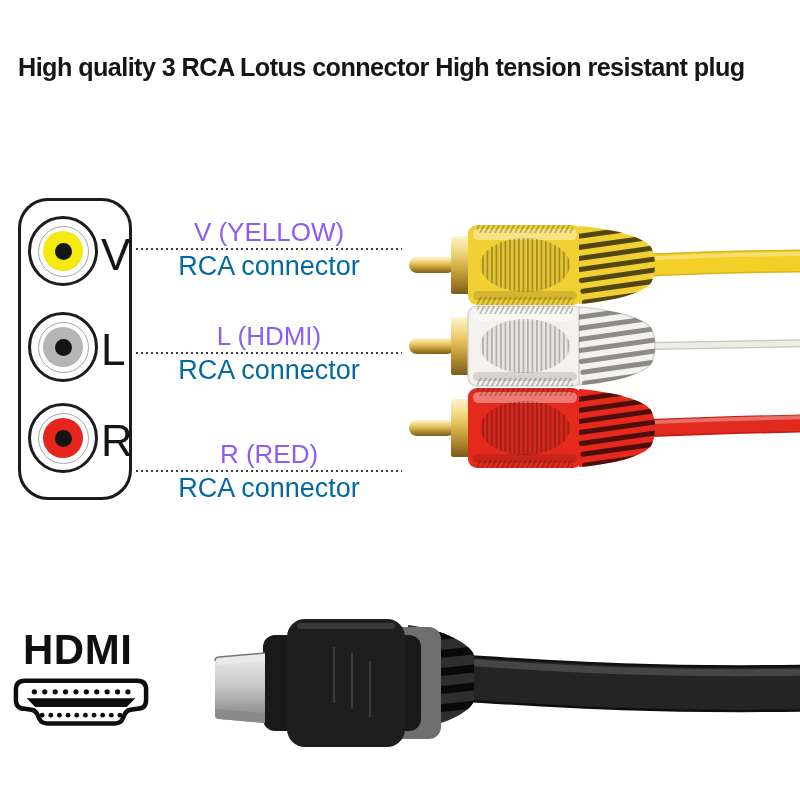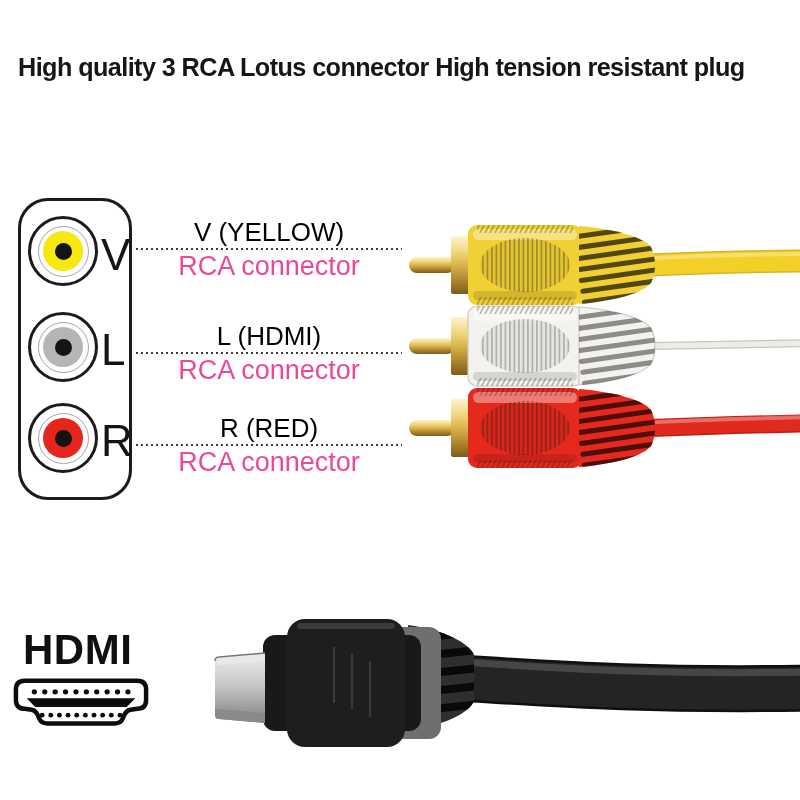--- a/index.html
+++ b/index.html
@@ -22,25 +22,25 @@
   .jack-core{width:17px;height:17px;border-radius:50%;background:#141414;}
   .jack-v{top:15px;}  .jack-l{top:111px;}  .jack-r{top:202px;}
   .jack-v .jack-disc{background:#f6e912;}
   .jack-l .jack-disc{background:#b5b5b5;}
   .jack-r .jack-disc{background:#e6261c;}
   .jack-letter{position:absolute;left:80px;font-size:44px;line-height:44px;color:#141414;}
   .letter-v{top:32px;} .letter-l{top:127px;} .letter-r{top:218px;}
 
   
   .anno{position:absolute;left:128px;width:266px;}
-  .anno-v{top:217px;} .anno-l{top:321px;} .anno-r{top:413px;}
-  .anno-top{font-size:26px;height:30px;line-height:30px;text-align:center;color:#000000;}
+  .anno-v{top:217px;} .anno-l{top:321px;} .anno-r{top:439px;}
+  .anno-top{font-size:26px;height:30px;line-height:30px;text-align:center;color:#8b5cf6;}
   .anno-rule{height:2px;margin-top:1px;
      background-image:repeating-linear-gradient(90deg,#3e3e3e 0 2px,transparent 2px 5px);}
-  .anno-bottom{font-size:27px;height:33px;line-height:33px;text-align:center;color:#ec4899;}
+  .anno-bottom{font-size:27px;height:33px;line-height:33px;text-align:center;color:#0369a1;}
 
   
   .rca{position:absolute;width:410px;height:90px;}
   .rca-yellow{left:393px;top:220px;} .rca-white{left:393px;top:301px;} .rca-red{left:393px;top:383px;}
   .cable-outer,.cable-inner,.cable-shine{fill:none;stroke-linecap:round;}
   .rca-yellow .cable-outer{stroke-width:23;} .rca-yellow .cable-inner{stroke-width:20;}
   .rca-white  .cable-outer{stroke-width:8;}  .rca-white  .cable-inner{stroke-width:5.5;}
   .rca-red    .cable-outer{stroke-width:18;} .rca-red    .cable-inner{stroke-width:15;}
   .cable-shine{stroke:#ffffff;opacity:.32;stroke-width:4;}
   .rca-white .cable-shine{display:none;}

